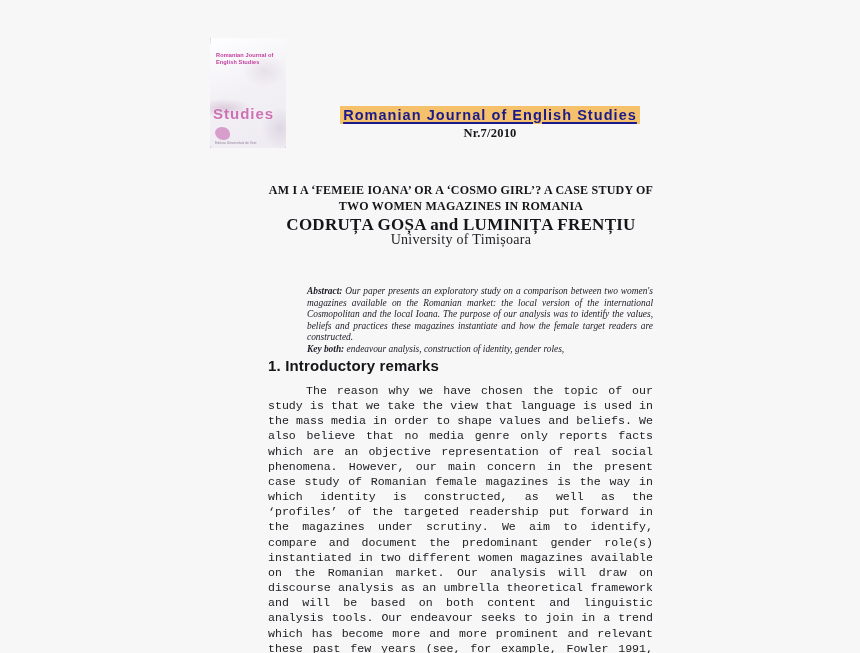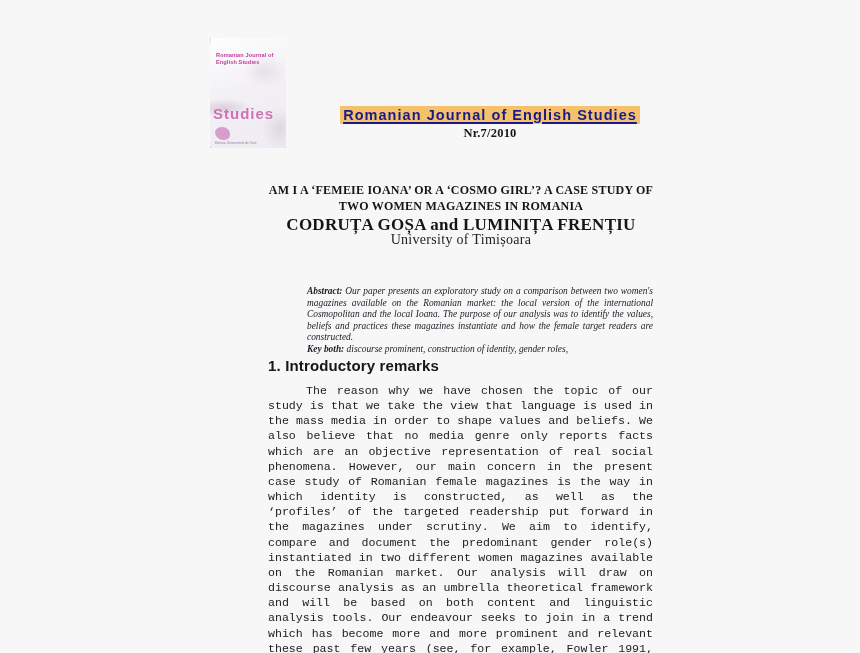--- a/index.html
+++ b/index.html
@@ -248,21 +248,21 @@
 
   <div class="article-head">
     <div class="article-title">AM I A ‘FEMEIE IOANA’ OR A ‘COSMO GIRL’? A CASE STUDY OF TWO WOMEN MAGAZINES IN ROMANIA</div>
     <div class="authors">CODRUȚA GOȘA  and LUMINIȚA FRENȚIU</div>
     <div class="affiliation">University of Timișoara</div>
   </div>
 
   <div class="abstract-block">
     <span class="lbl">Abstract:</span><span> Our paper presents an exploratory study on a comparison between two women's magazines available on the Romanian market: the local version of the international Cosmopolitan and the local Ioana. The purpose of our analysis was to identify the values, beliefs and practices these magazines instantiate and how the female target readers are constructed.</span>
     <div class="keywords">
-      <span class="lbl">Key both:</span><span> discourse prominent, construction of identity, gender roles,</span>
+      <span class="lbl">Key both:</span><span> endeavour analysis, construction of identity, gender roles,</span>
     </div>
   </div>
 
   <div class="section-heading">1. Introductory remarks</div>
 
   <div class="body-text">
     <p>The reason why we have chosen the topic of our study is that we take the view that language is used in the mass media in order to shape values and beliefs. We also believe that no media genre only reports facts which are an objective representation of real social phenomena. However, our main concern in the present case study of Romanian female magazines is the way in which identity is constructed, as well as the ‘profiles’ of the targeted readership put forward in the magazines under scrutiny. We aim to identify, compare and document the predominant gender role(s) instantiated in two different women magazines available on the Romanian market. Our analysis will draw on discourse analysis as an umbrella theoretical framework and will be based on both content and linguistic analysis tools. Our endeavour seeks to join in a trend which has become more and more prominent and relevant these past few years (see, for example, Fowler 1991, Scollon 1998, Fairclugh 2003 and 2006): the analysis of the media, as one of the most potent, influential and manipulative social phenomena of our times.</p>
   </div>
 
 </div>

